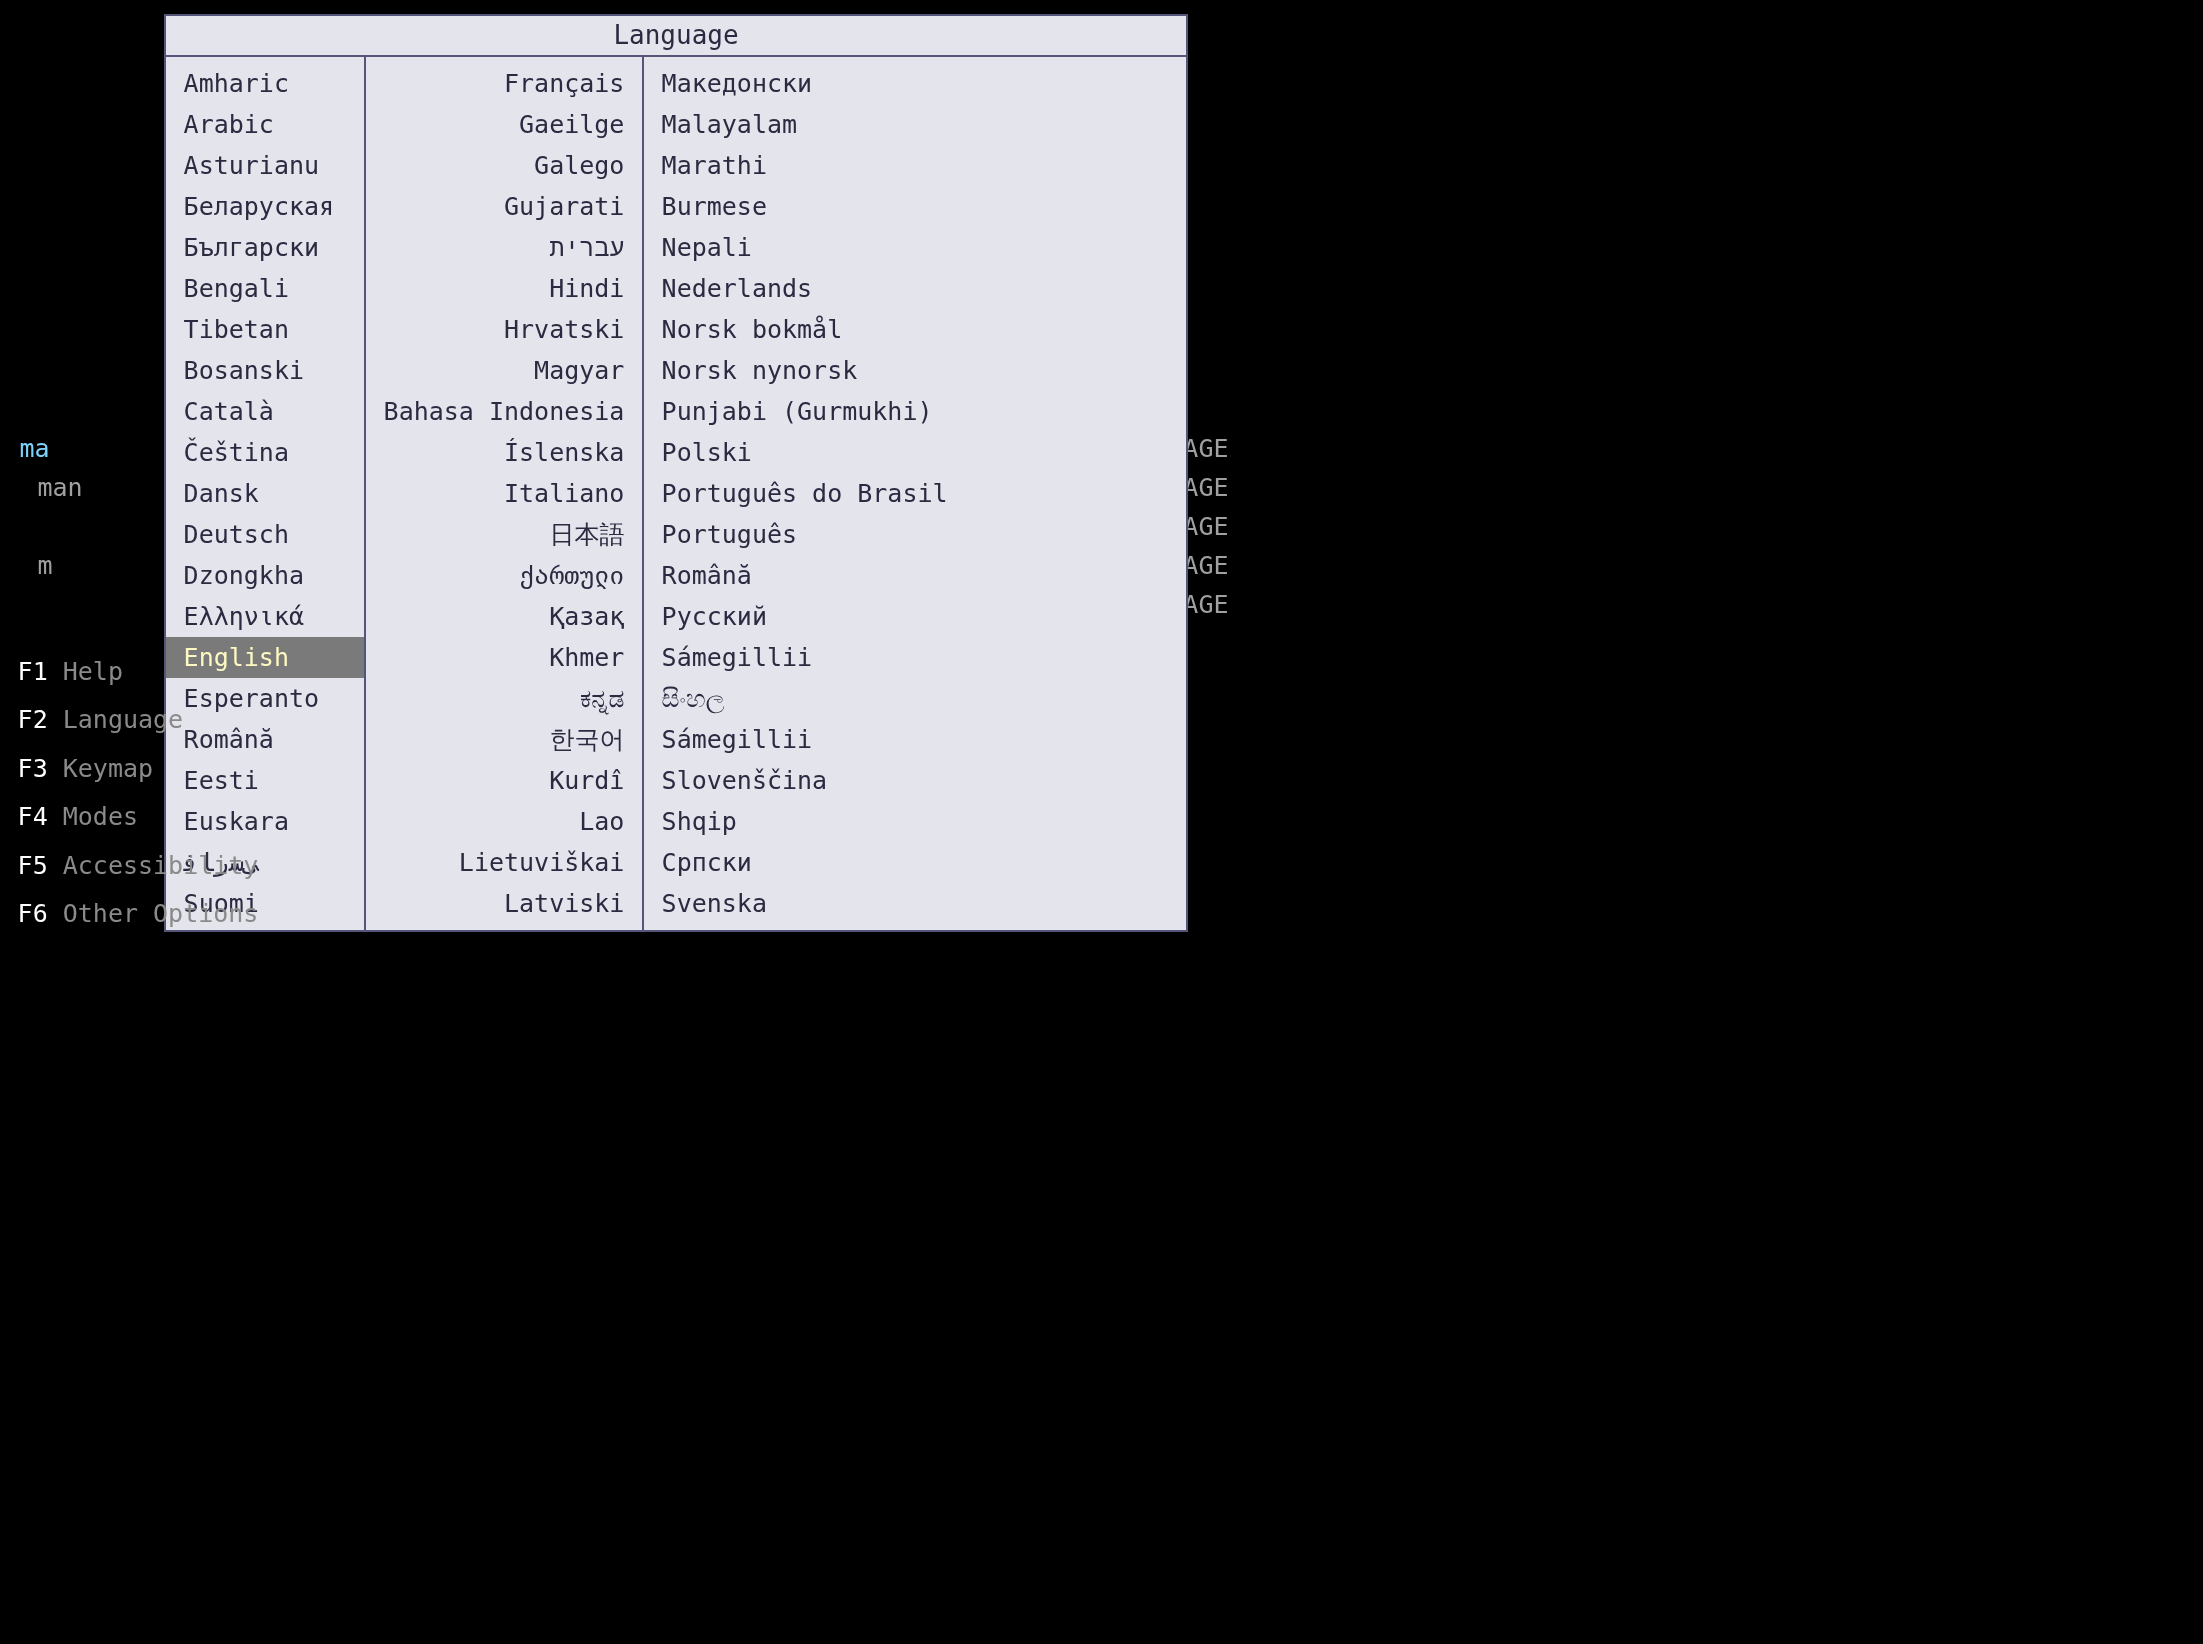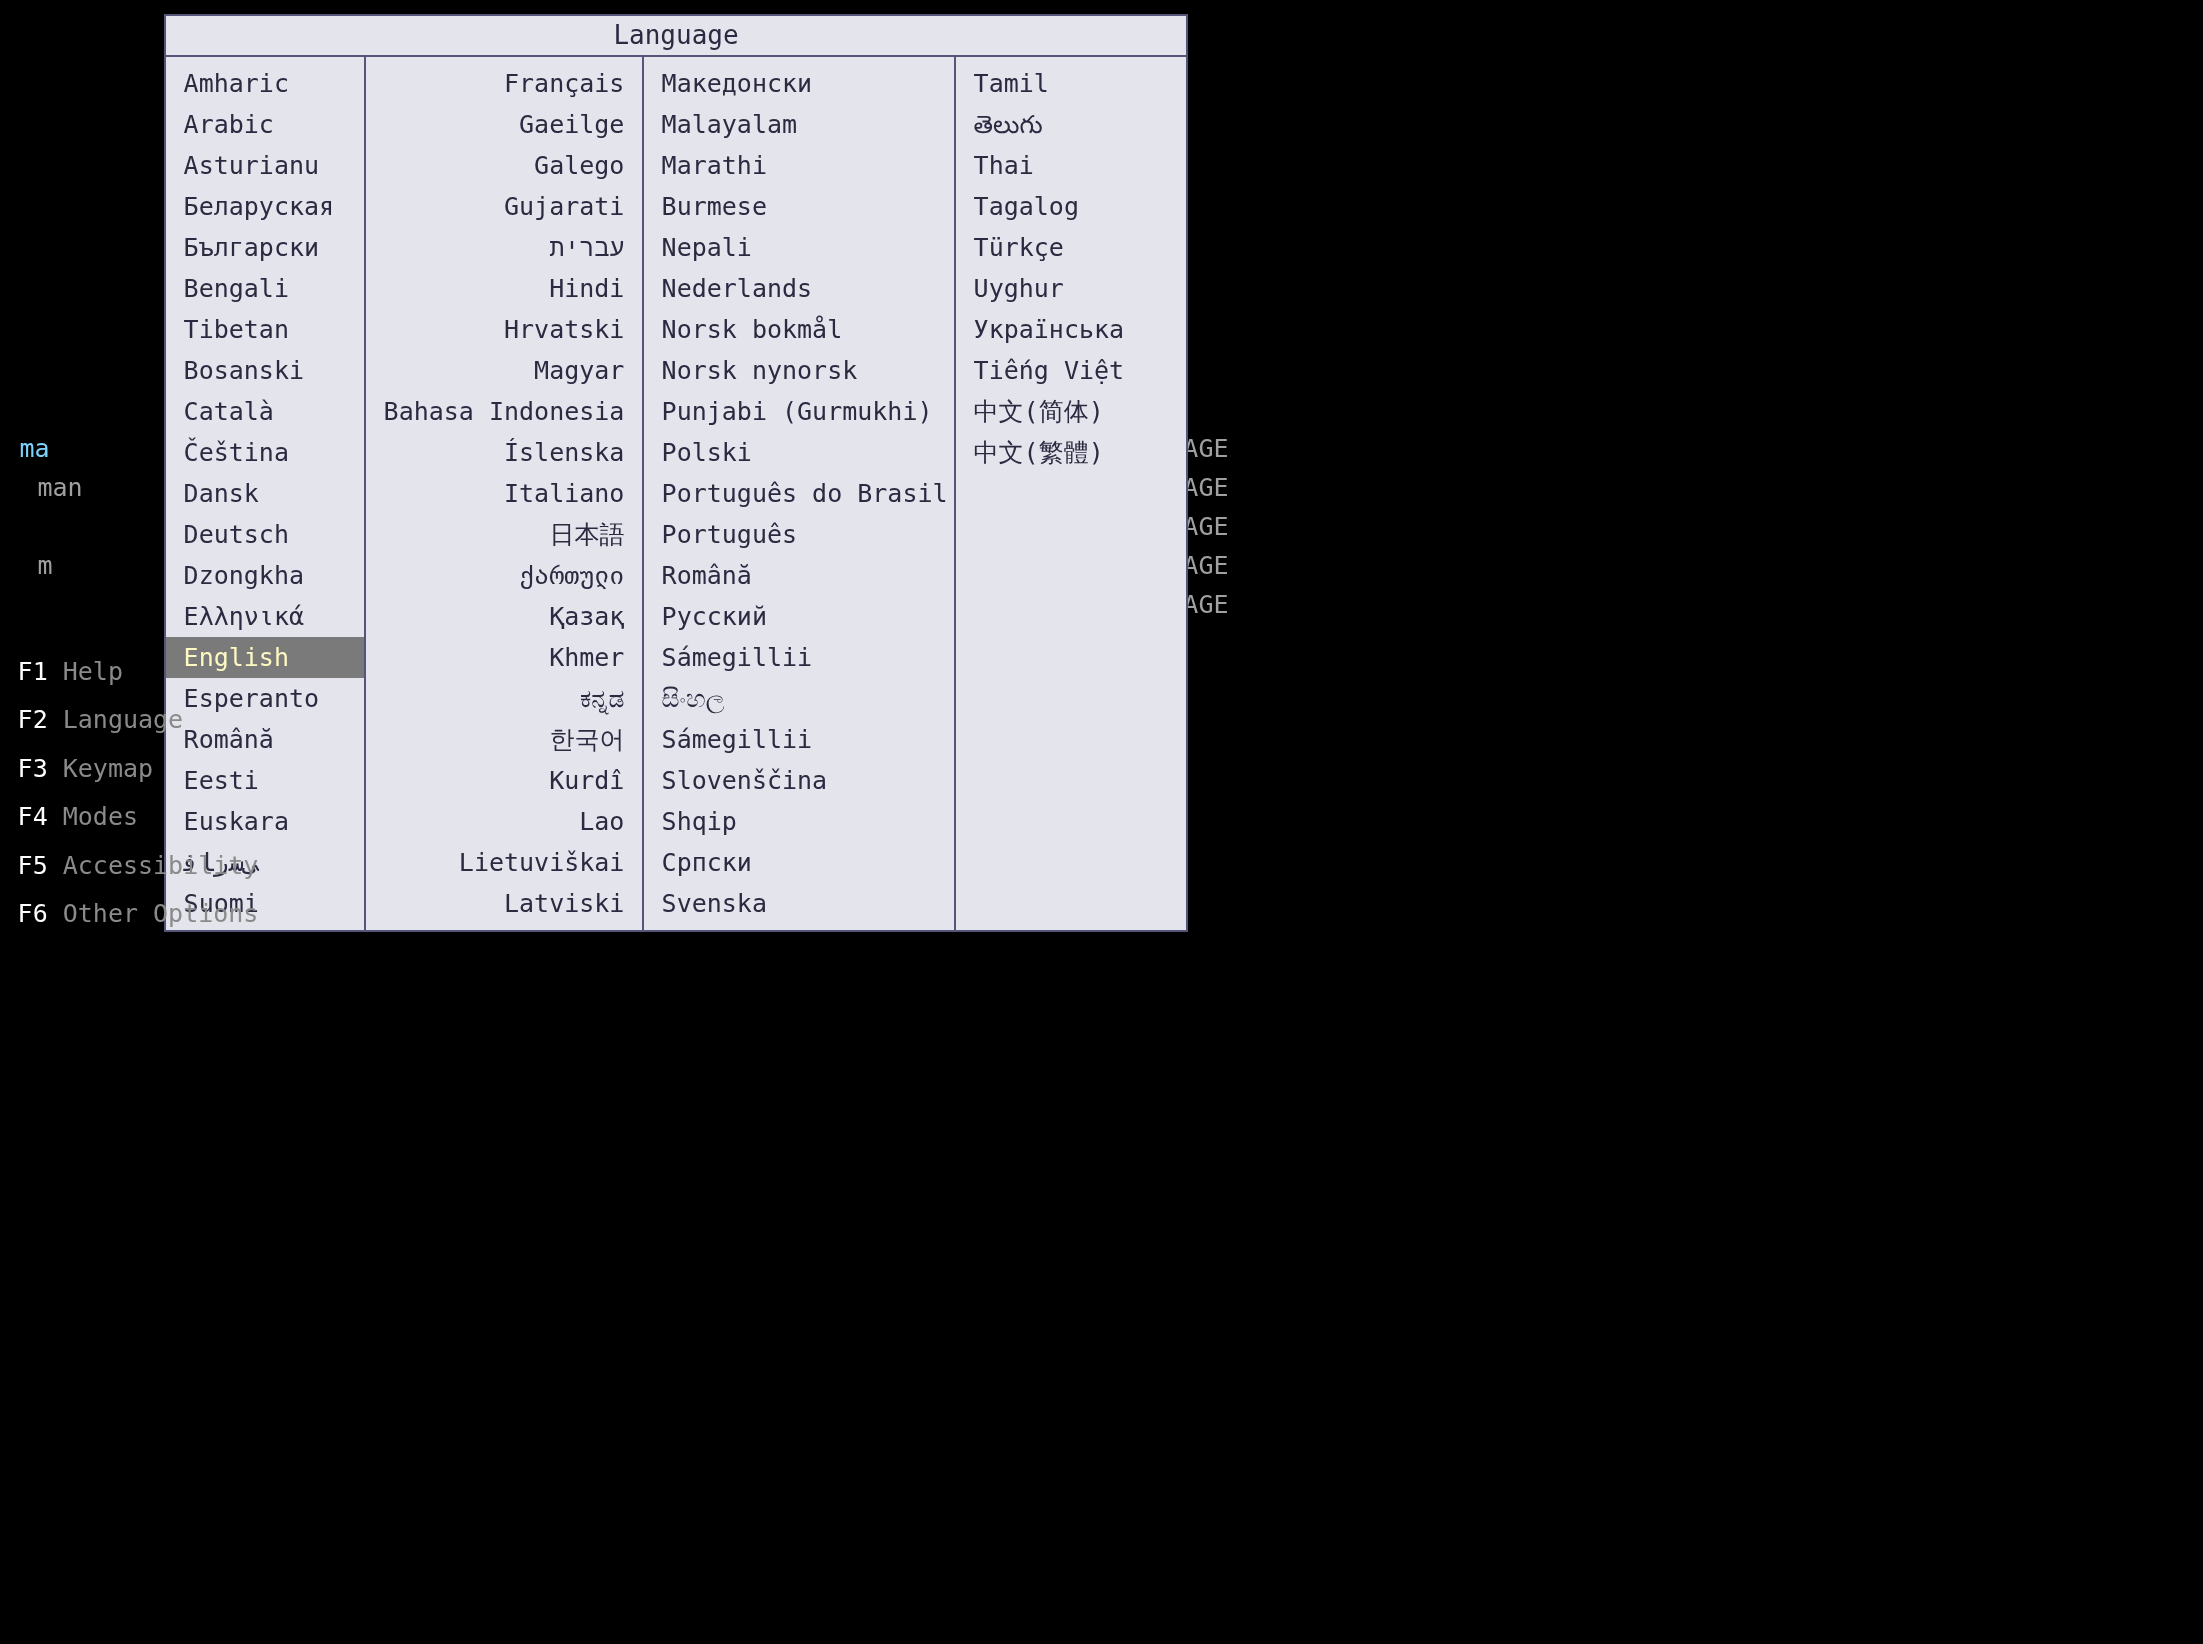--- a/index.html
+++ b/index.html
@@ -197,32 +197,20 @@
         <div class="lang-item">Română</div>
         <div class="lang-item">Русский</div>
         <div class="lang-item">Sámegillii</div>
         <div class="lang-item">සිංහල</div>
         <div class="lang-item">Sámegillii</div>
         <div class="lang-item">Slovenščina</div>
         <div class="lang-item">Shqip</div>
         <div class="lang-item">Српски</div>
         <div class="lang-item">Svenska</div>
       </div>
-      <div class="col">
-        <div class="lang-item">Tamil</div>
-        <div class="lang-item">తెలుగు</div>
-        <div class="lang-item">Thai</div>
-        <div class="lang-item">Tagalog</div>
-        <div class="lang-item">Türkçe</div>
-        <div class="lang-item">Uyghur</div>
-        <div class="lang-item">Українська</div>
-        <div class="lang-item">Tiếng Việt</div>
-        <div class="lang-item">中文(简体)</div>
-        <div class="lang-item">中文(繁體)</div>
-      </div>
     </div>
 </div>
 
 <div class="footer" id="footer">
     <span class="item"><span class="fkey">F1</span><span> Help</span></span>
     <span class="item"><span class="fkey">F2</span><span> Language</span></span>
     <span class="item"><span class="fkey">F3</span><span> Keymap</span></span>
     <span class="item"><span class="fkey">F4</span><span> Modes</span></span>
     <span class="item"><span class="fkey">F5</span><span> Accessibility</span></span>
     <span class="item"><span class="fkey">F6</span><span> Other Options</span></span>

